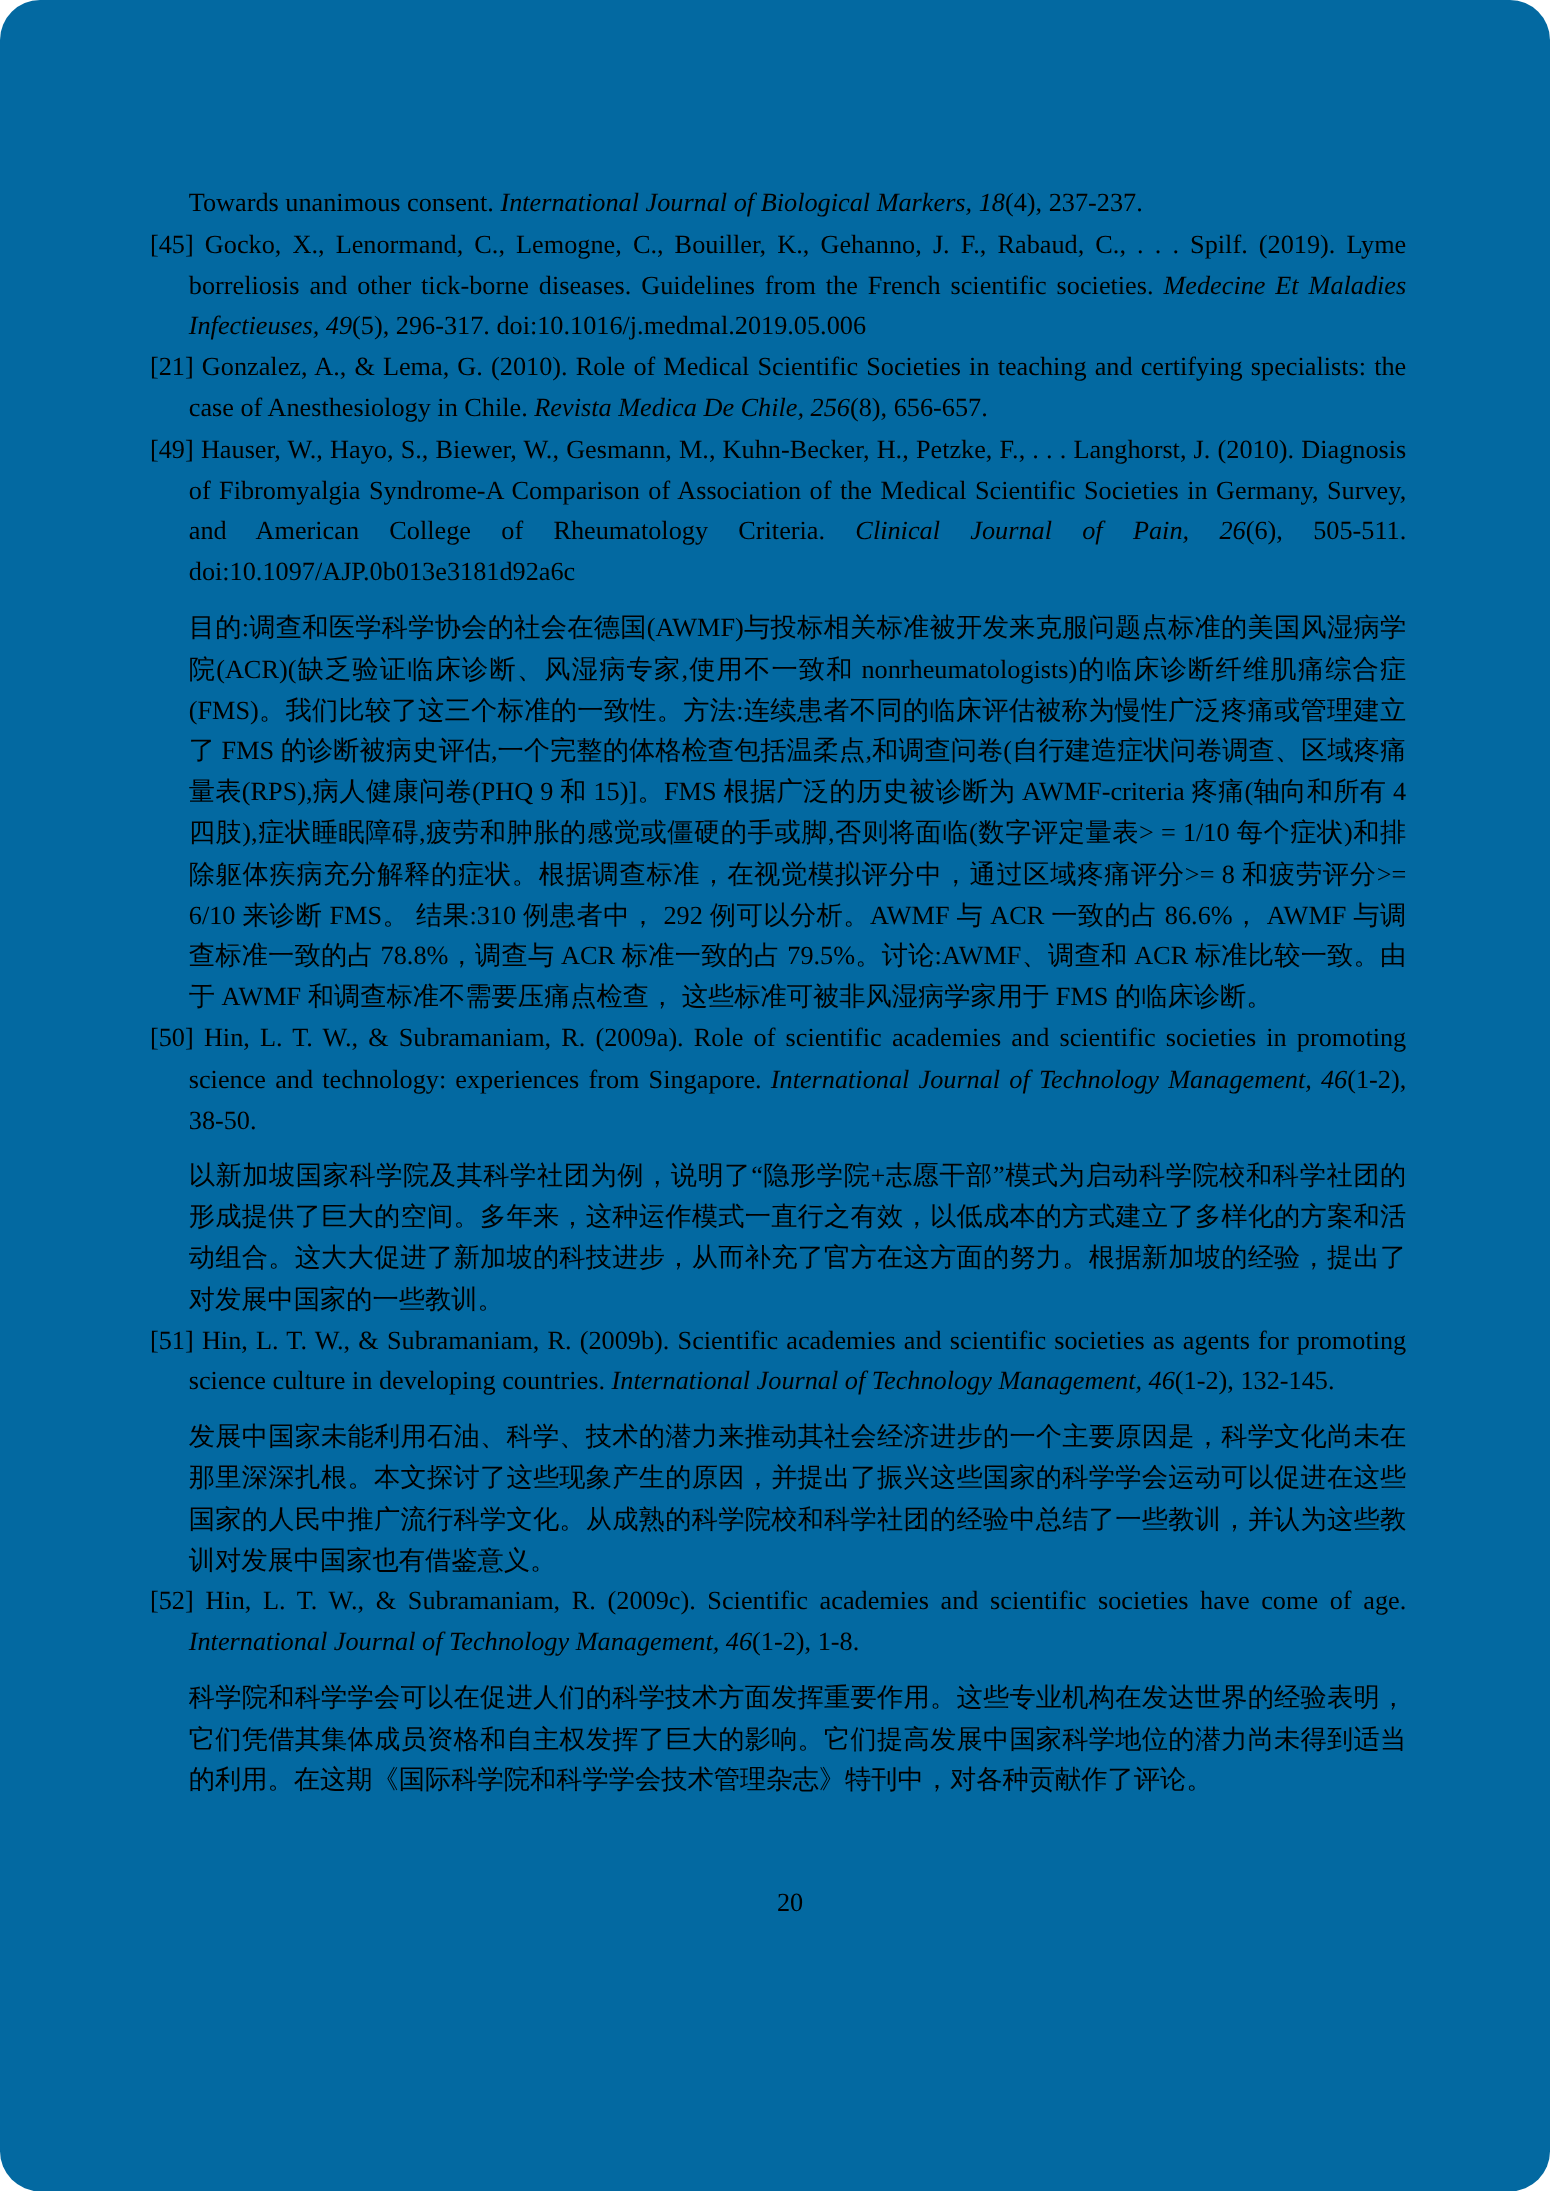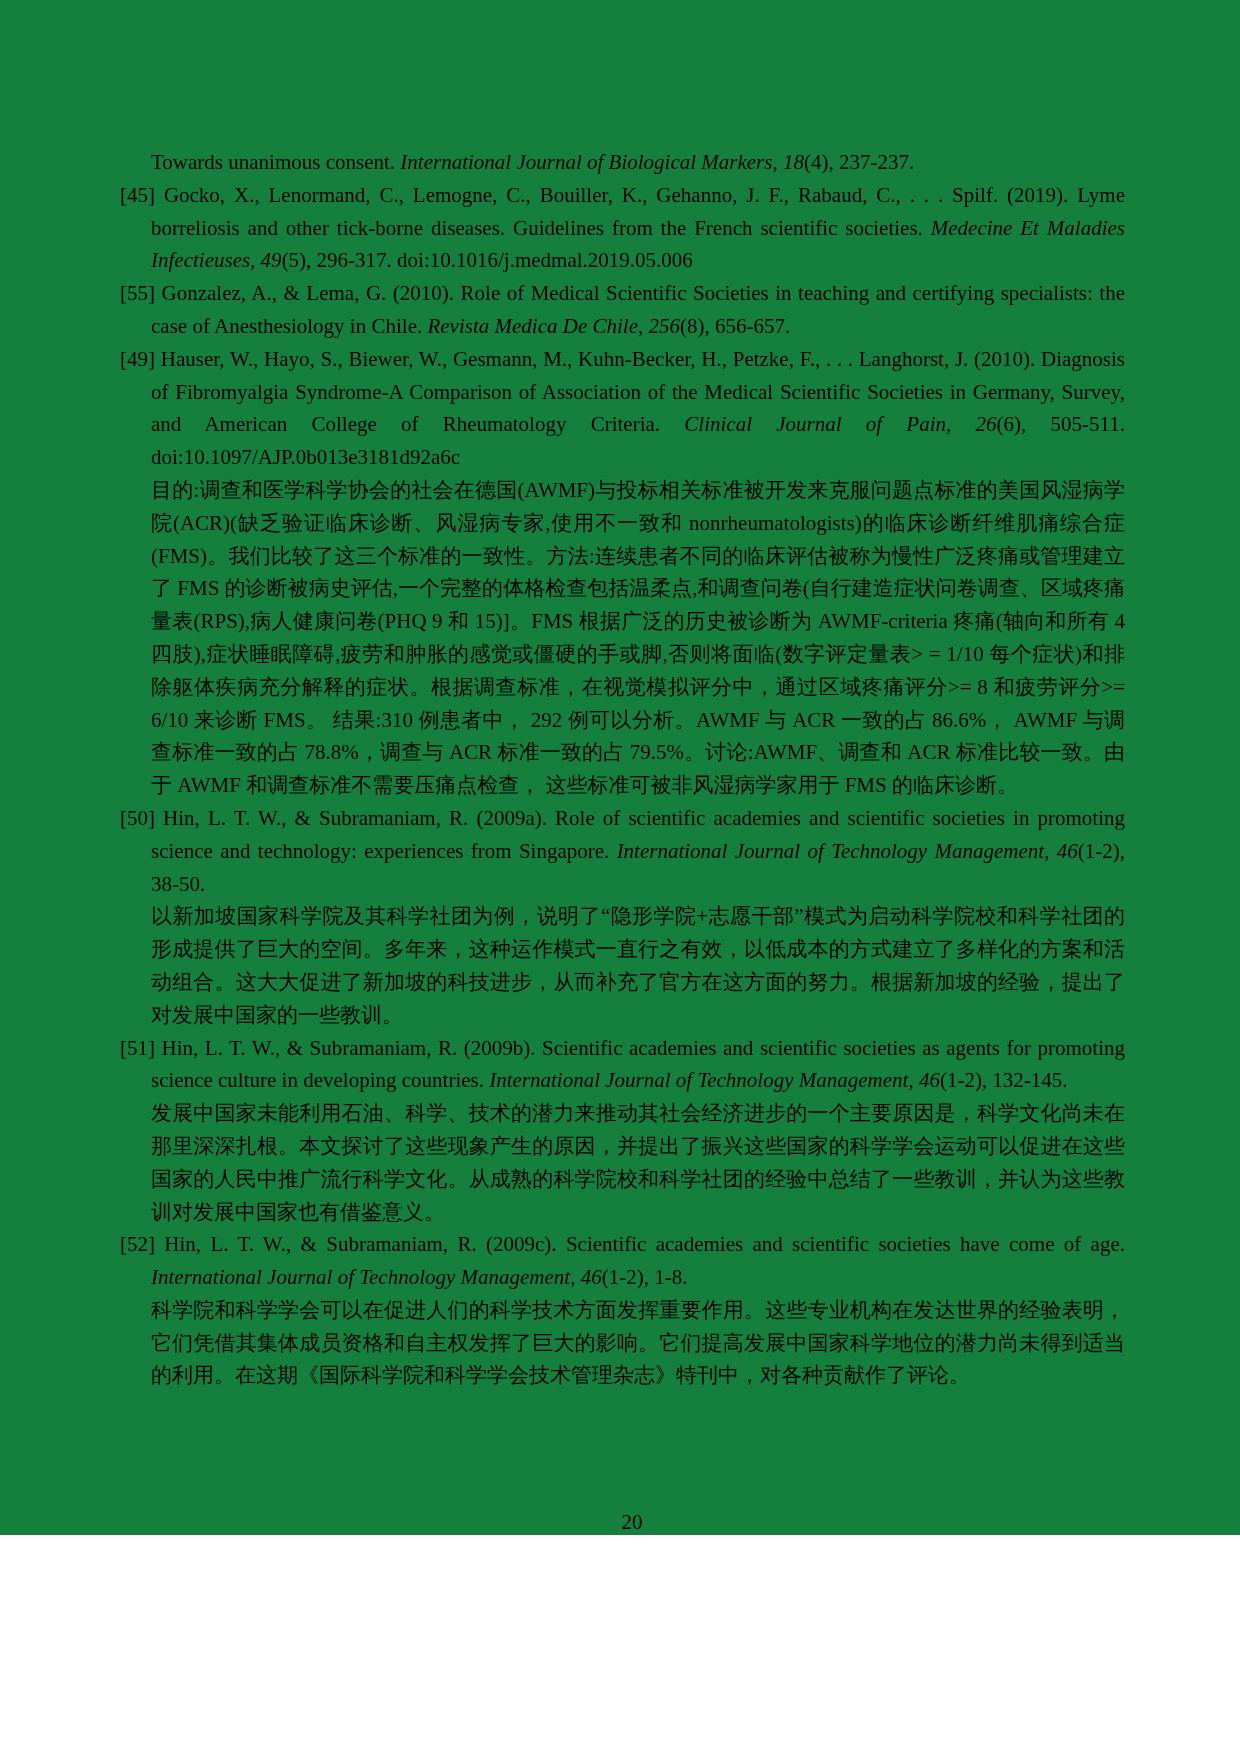--- a/index.html
+++ b/index.html
@@ -6,64 +6,66 @@
   html, body { background: #ffffff; }
   body {
     width: 1240px;
     height: 1753px;
     font-family: "Liberation Serif", "DejaVu Serif", serif;
     color: #000000;
   }
   .page {
     position: relative;
     width: 1240px;
-    height: 1535px;
-    background: #15803d;
+    height: 1753px;
+    background: #0369a1;
     overflow: hidden;
+    border-radius: 32px;
   }
   .refs {
     position: absolute;
     top: 146px;
     left: 0;
     right: 0;
     padding: 0 115px 0 120px;
     font-size: 21px;
     line-height: 32.8px;
   }
   .ref {
     padding-left: 31px;
     text-indent: -31px;
     text-align: justify;
   }
   .ref.no-label { text-indent: 0; }
   .ref-citation em { font-style: italic; }
   .abstract {
     text-indent: 0;
     text-align: justify;
+    margin-top: 12px;
   }
   .page-number {
     position: absolute;
     top: 1506px;
     left: 12px;
     width: 100%;
     text-align: center;
     font-size: 21px;
     line-height: 33px;
   }
 </style>
 </head>
 <body>
 
 <div class="page">
   <div class="refs" id="ref-list">
   <div class="ref no-label"><span class="ref-citation"><span>Towards unanimous consent. </span><em>International Journal of Biological Markers, 18</em><span>(4), 237-237.</span></span></div>
 
   <div class="ref"><span class="ref-label">[45] </span><span class="ref-citation"><span>Gocko, X., Lenormand, C., Lemogne, C., Bouiller, K., Gehanno, J. F., Rabaud, C., . . . Spilf. (2019). Lyme borreliosis and other tick-borne diseases. Guidelines from the French scientific societies. </span><em>Medecine Et Maladies Infectieuses, 49</em><span>(5), 296-317. doi:10.1016/j.medmal.2019.05.006</span></span></div>
 
-  <div class="ref"><span class="ref-label">[55] </span><span class="ref-citation"><span>Gonzalez, A., &amp; Lema, G. (2010). Role of Medical Scientific Societies in teaching and certifying specialists: the case of Anesthesiology in Chile. </span><em>Revista Medica De Chile, 256</em><span>(8), 656-657.</span></span></div>
+  <div class="ref"><span class="ref-label">[21] </span><span class="ref-citation"><span>Gonzalez, A., &amp; Lema, G. (2010). Role of Medical Scientific Societies in teaching and certifying specialists: the case of Anesthesiology in Chile. </span><em>Revista Medica De Chile, 256</em><span>(8), 656-657.</span></span></div>
 
 
 
   <div class="ref"><span class="ref-label">[49] </span><span class="ref-citation"><span>Hauser, W., Hayo, S., Biewer, W., Gesmann, M., Kuhn-Becker, H., Petzke, F., . . . Langhorst, J. (2010). Diagnosis of Fibromyalgia Syndrome-A Comparison of Association of the Medical Scientific Societies in Germany, Survey, and American College of Rheumatology Criteria. </span><em>Clinical Journal of Pain, 26</em><span>(6), 505-511. doi:10.1097/AJP.0b013e3181d92a6c</span></span><div class="abstract">目的:调查和医学科学协会的社会在德国(AWMF)与投标相关标准被开发来克服问题点标准的美国风湿病学院(ACR)(缺乏验证临床诊断、风湿病专家,使用不一致和 nonrheumatologists)的临床诊断纤维肌痛综合症(FMS)。我们比较了这三个标准的一致性。方法:连续患者不同的临床评估被称为慢性广泛疼痛或管理建立了 FMS 的诊断被病史评估,一个完整的体格检查包括温柔点,和调查问卷(自行建造症状问卷调查、区域疼痛量表(RPS),病人健康问卷(PHQ 9 和 15)]。FMS 根据广泛的历史被诊断为 AWMF-criteria 疼痛(轴向和所有 4 四肢),症状睡眠障碍,疲劳和肿胀的感觉或僵硬的手或脚,否则将面临(数字评定量表&gt; = 1/10 每个症状)和排除躯体疾病充分解释的症状。根据调查标准，在视觉模拟评分中，通过区域疼痛评分&gt;= 8 和疲劳评分&gt;= 6/10 来诊断 FMS。 结果:310 例患者中， 292 例可以分析。AWMF 与 ACR 一致的占 86.6%， AWMF 与调查标准一致的占 78.8%，调查与 ACR 标准一致的占 79.5%。讨论:AWMF、调查和 ACR 标准比较一致。由于 AWMF 和调查标准不需要压痛点检查， 这些标准可被非风湿病学家用于 FMS 的临床诊断。</div></div>
 
   <div class="ref"><span class="ref-label">[50] </span><span class="ref-citation"><span>Hin, L. T. W., &amp; Subramaniam, R. (2009a). Role of scientific academies and scientific societies in promoting science and technology: experiences from Singapore. </span><em>International Journal of Technology Management, 46</em><span>(1-2), 38-50.</span></span><div class="abstract">以新加坡国家科学院及其科学社团为例，说明了“隐形学院+志愿干部”模式为启动科学院校和科学社团的形成提供了巨大的空间。多年来，这种运作模式一直行之有效，以低成本的方式建立了多样化的方案和活动组合。这大大促进了新加坡的科技进步，从而补充了官方在这方面的努力。根据新加坡的经验，提出了对发展中国家的一些教训。</div></div>
 
   <div class="ref"><span class="ref-label">[51] </span><span class="ref-citation"><span>Hin, L. T. W., &amp; Subramaniam, R. (2009b). Scientific academies and scientific societies as agents for promoting science culture in developing countries. </span><em>International Journal of Technology Management, 46</em><span>(1-2), 132-145.</span></span><div class="abstract">发展中国家未能利用石油、科学、技术的潜力来推动其社会经济进步的一个主要原因是，科学文化尚未在那里深深扎根。本文探讨了这些现象产生的原因，并提出了振兴这些国家的科学学会运动可以促进在这些国家的人民中推广流行科学文化。从成熟的科学院校和科学社团的经验中总结了一些教训，并认为这些教训对发展中国家也有借鉴意义。</div></div>
 
   <div class="ref"><span class="ref-label">[52] </span><span class="ref-citation"><span>Hin, L. T. W., &amp; Subramaniam, R. (2009c). Scientific academies and scientific societies have come of age. </span><em>International Journal of Technology Management, 46</em><span>(1-2), 1-8.</span></span><div class="abstract">科学院和科学学会可以在促进人们的科学技术方面发挥重要作用。这些专业机构在发达世界的经验表明，它们凭借其集体成员资格和自主权发挥了巨大的影响。它们提高发展中国家科学地位的潜力尚未得到适当的利用。在这期《国际科学院和科学学会技术管理杂志》特刊中，对各种贡献作了评论。</div></div>

